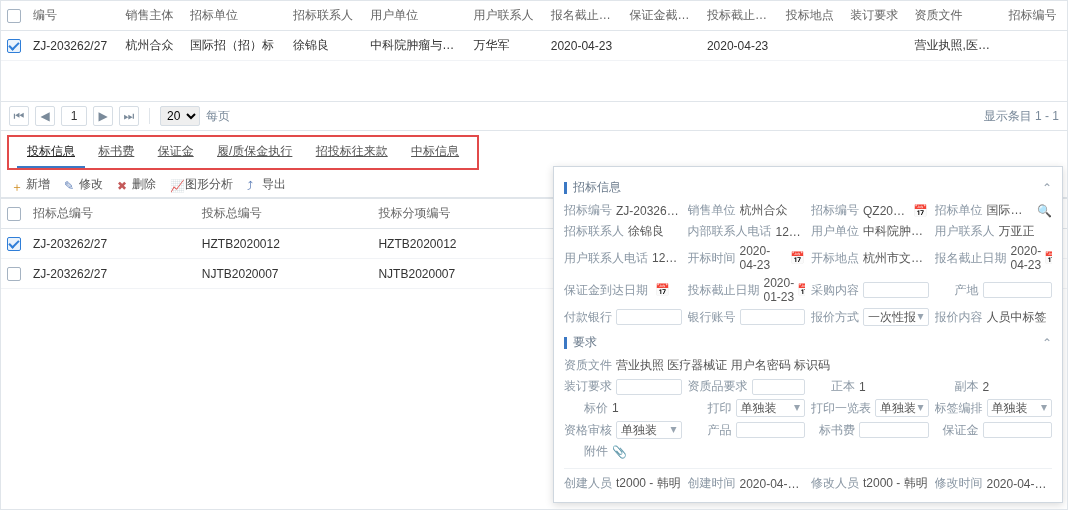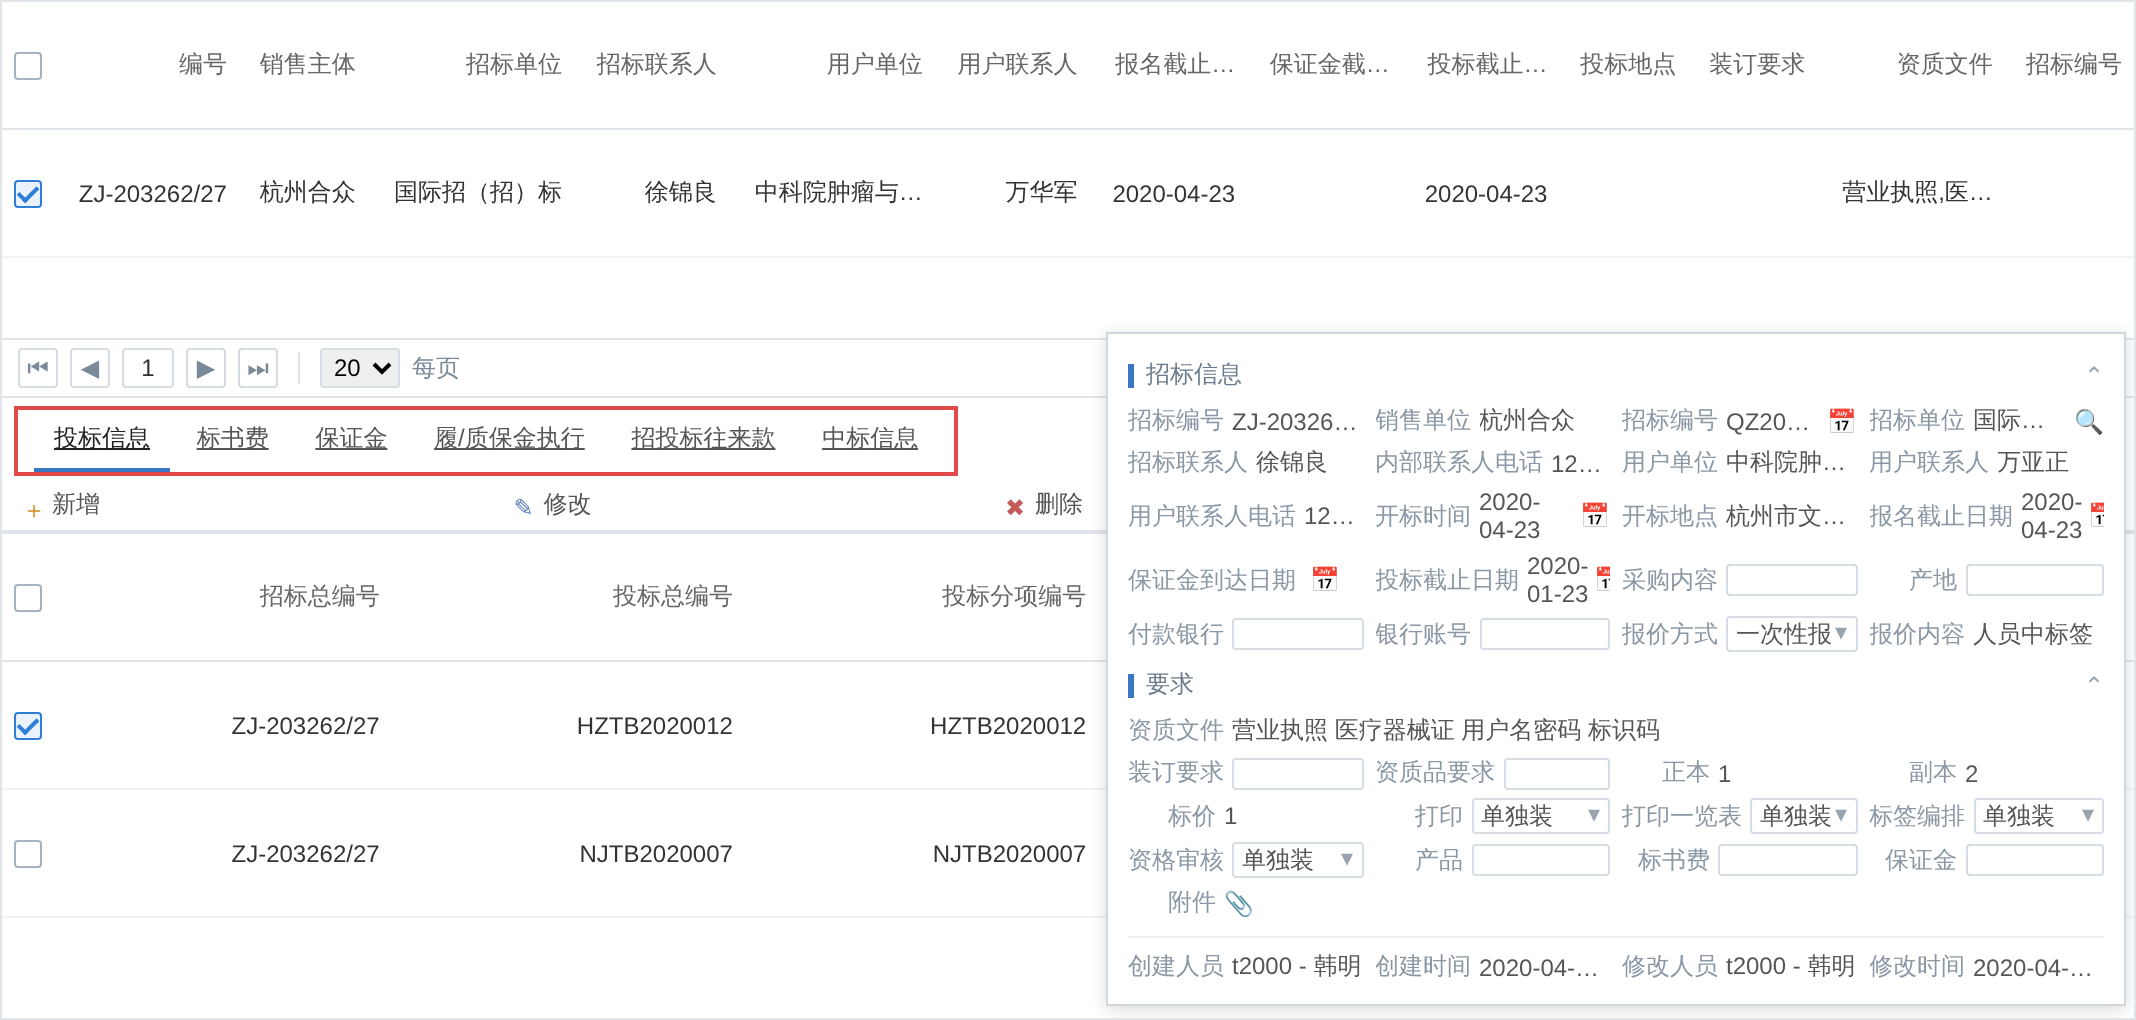--- a/index.html
+++ b/index.html
@@ -1,20 +1,20 @@
 <!DOCTYPE html>
 <html><head>
 <meta charset="utf-8">
 <style>
   * { box-sizing: border-box; margin: 0; padding: 0; font-family: "Microsoft YaHei", Arial, sans-serif; font-size: 12px; }
   body { background: #fff; color: #333; width: 1068px; height: 510px; position: relative; overflow: hidden; border:1px solid #e0e5ea; }
 
   
   .table { width: 100%; border-collapse: collapse; }
-  .table th, .table td { text-align: right; padding: 23px 6px; white-space: nowrap; overflow: hidden; }
+  .table th, .table td { text-align: left; padding: 6px 6px; white-space: nowrap; overflow: hidden; }
   .table thead th { color: #666; font-weight: normal; border-bottom: 1px solid #e0e5ea; }
   .table tbody td { color: #333; border-bottom: 1px solid #f1f3f6; }
   .chk { display:inline-block; width:14px; height:14px; border:1px solid #a5b3c2; border-radius:2px; vertical-align:middle; position:relative; }
   .chk.checked { border-color:#2f7ed8; background:#eaf3fc; }
   .chk.checked::after { content:""; position:absolute; left:3px; top:0px; width:4px; height:8px; border:solid #2f7ed8; border-width:0 2px 2px 0; transform:rotate(45deg); }
   .link { color: #3b78c4; }
   .spacer { height: 40px; }
 
   
   .pager { display:flex; align-items:center; gap:6px; padding:4px 8px; border-top:1px solid #e0e5ea; border-bottom:1px solid #e0e5ea;}
@@ -24,21 +24,21 @@
   .pager select { height:20px; border:1px solid #d6dde4; border-radius:2px; padding:0 2px;}
   .pager .txt { color:#7a8a9a; }
   .pager .right { margin-left:auto; color:#7a8a9a; }
 
   
   .tab-wrap { border:2px solid #e24a4a; padding:4px 8px 0 8px; margin:4px 6px 0 6px; display:inline-block; }
   .tab-wrap .tab { display:inline-block; padding:2px 10px 6px 10px; color:#555; cursor:pointer;text-decoration:underline;}
   .tab-wrap .tab.active { color:#222; border-bottom:2px solid #3b78c4; font-weight:500;}
 
   
-  .toolbar { padding:6px 10px 4px 10px; display:flex; gap:14px; border-bottom:1px solid #e0e5ea;justify-content:space-between;}
+  .toolbar { padding:6px 10px 4px 10px; display:flex; gap:14px; border-bottom:1px solid #e0e5ea;}
   .toolbar .tbtn { color:#555; cursor:pointer; display:flex; align-items:center; gap:3px;}
   .toolbar .ic { display:inline-block; width:12px; height:12px; }
   .ic-add::before{content:"＋"; color:#d08c1f;} .ic-edit::before{content:"✎"; color:#5a7bb5;}
   .ic-del::before{content:"✖"; color:#c45a5a;} .ic-chart::before{content:"📈";}
   .ic-exp::before{content:"⤴"; color:#5a7bb5;}
 
   
   .table2 thead th { border-top:1px solid #e0e5ea; }
 
   

